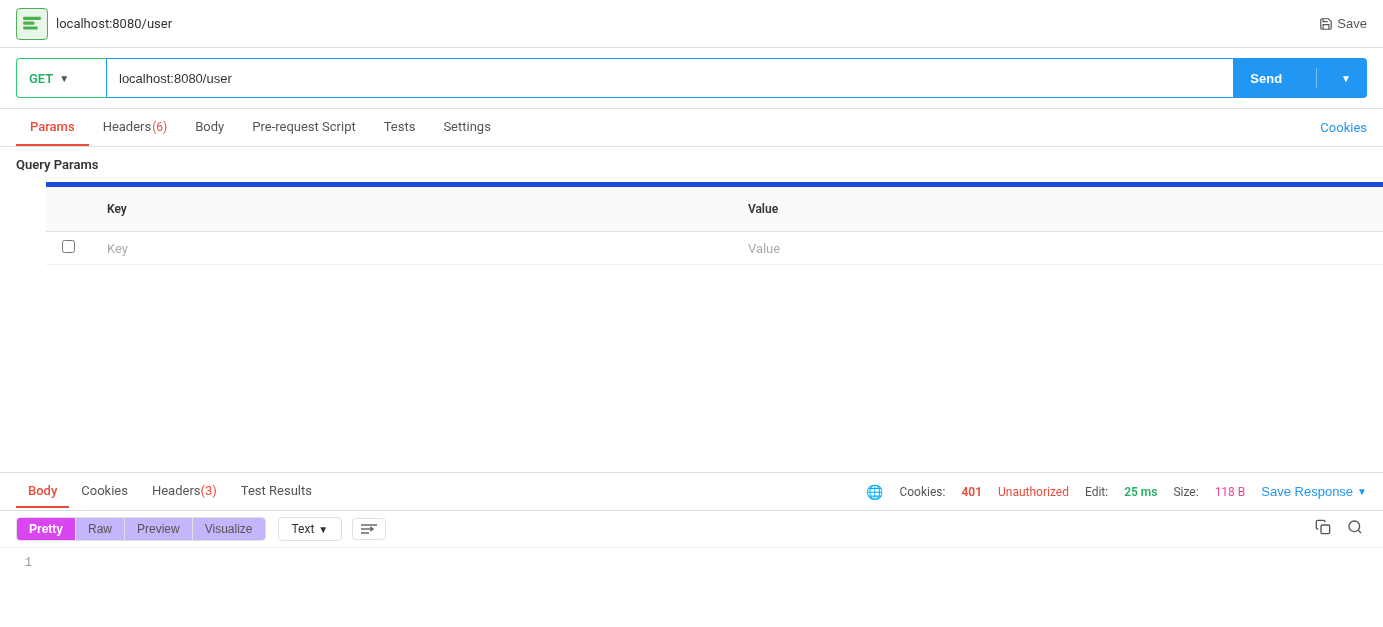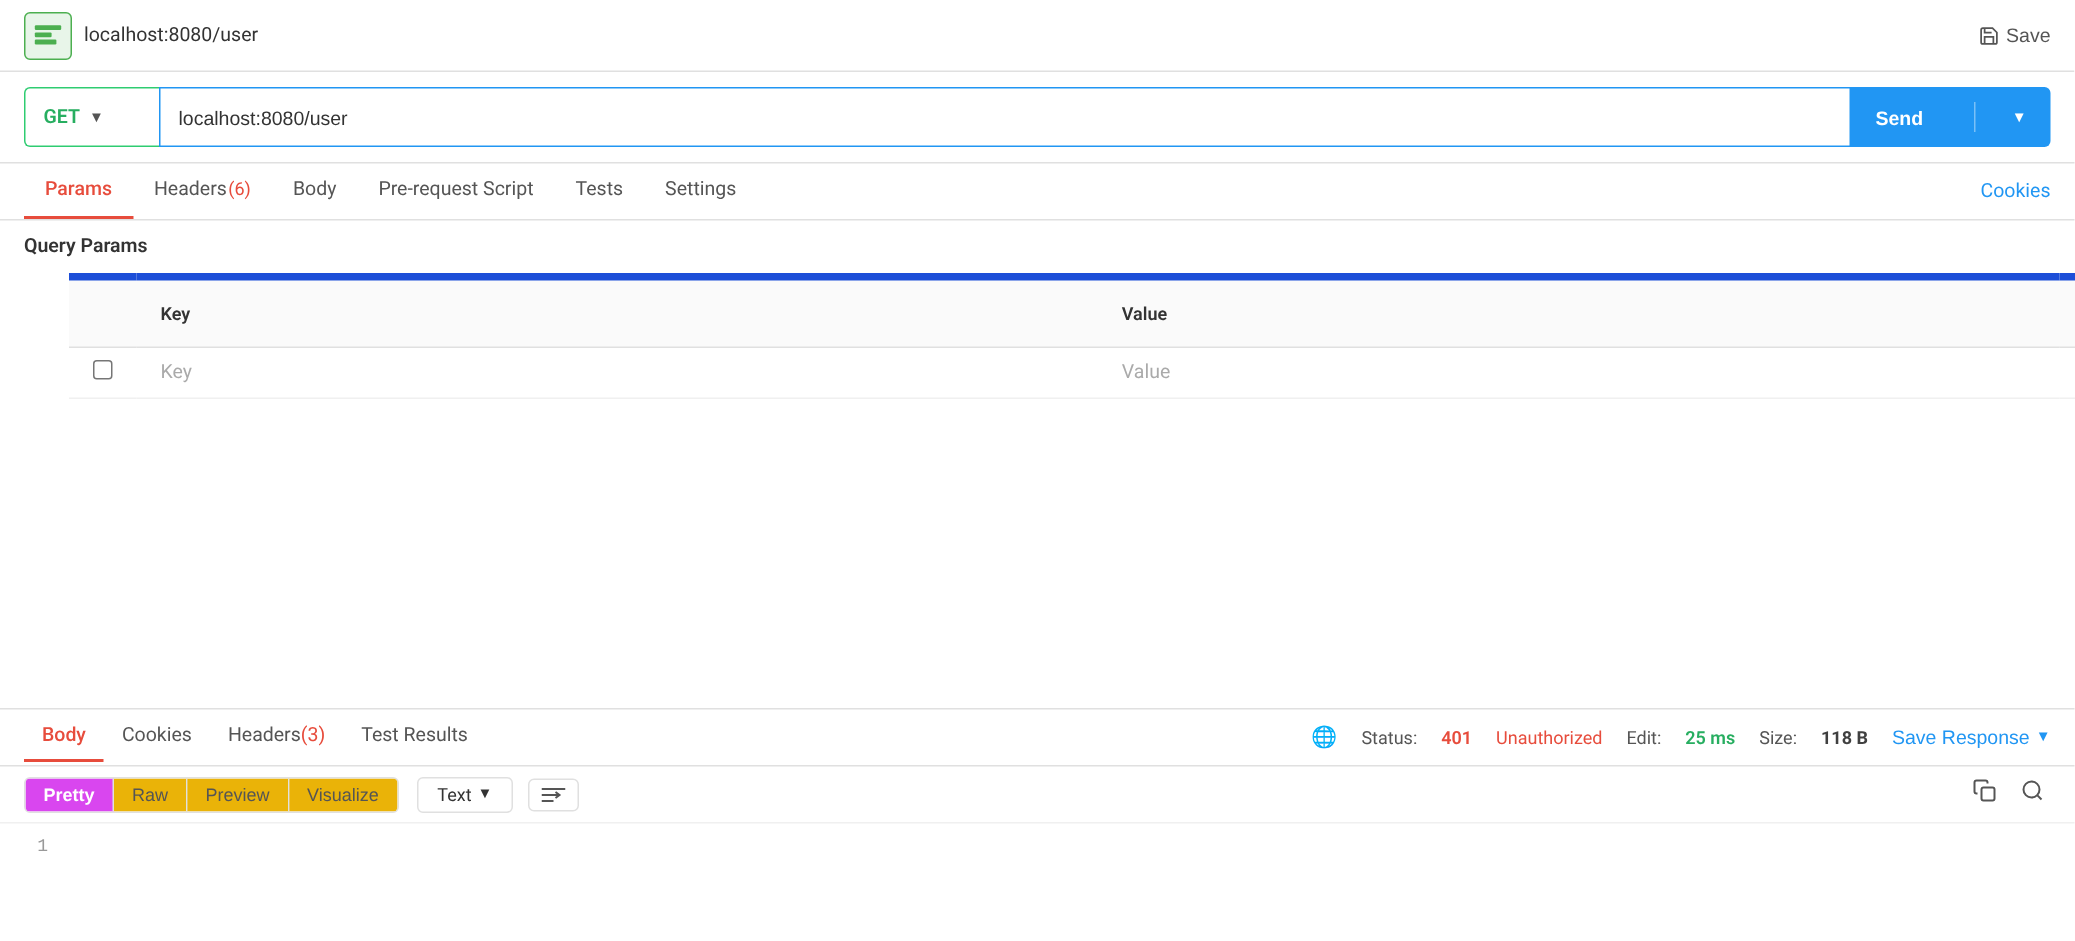--- a/index.html
+++ b/index.html
@@ -267,21 +267,21 @@
     .format-tabs {
       display: flex;
       border: 1px solid #e0e0e0;
       border-radius: 4px;
       overflow: hidden;
     }
     .format-tab {
       padding: 4px 12px;
       font-size: 12px;
       cursor: pointer;
-      background: #eab308;
+      background: #c4b5fd;
       color: #555;
       border: none;
       border-right: 1px solid #e0e0e0;
     }
     .format-tab:last-child { border-right: none; }
     .format-tab.active {
       background: #d946ef;
       color: #fff;
       font-weight: bold;
     }
@@ -455,27 +455,27 @@
     </div>
     <div class="resp-tab">
       <span>Headers</span><span class="rbadge">(3)</span>
     </div>
     <div class="resp-tab">
       <span>Test Results</span>
     </div>
 
     <div class="response-status">
       <span class="status-globe">🌐</span>
-      <span class="status-label">Status:</span>
+      <span class="status-label">Cookies:</span>
       <span style="color:#e74c3c;font-weight:600;">401</span>
       <span style="color:#e74c3c;">Unauthorized</span>
       <span class="time-label">Edit:</span>
       <span style="color:#27ae60;font-weight:600;">25 ms</span>
       <span class="size-label">Size:</span>
-      <span style="color:#404040;font-weight:700;">118 B</span>
+      <span style="color:#ec4899;font-weight:400;">118 B</span>
       <button class="save-response-btn">
         <span>Save Response</span>
         <span style="font-size:10px;">▼</span>
       </button>
     </div>
   </div>
 
   <div class="format-bar">
     <div class="format-tabs">
       <button class="format-tab active">

